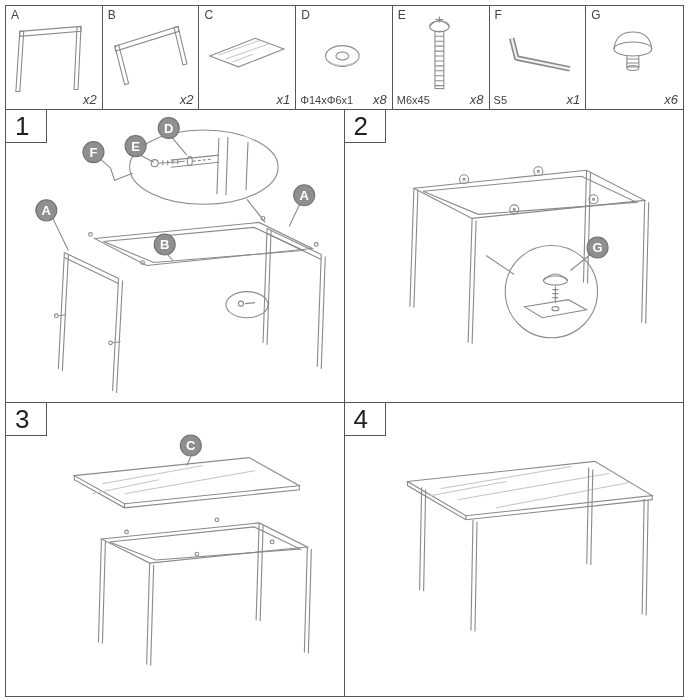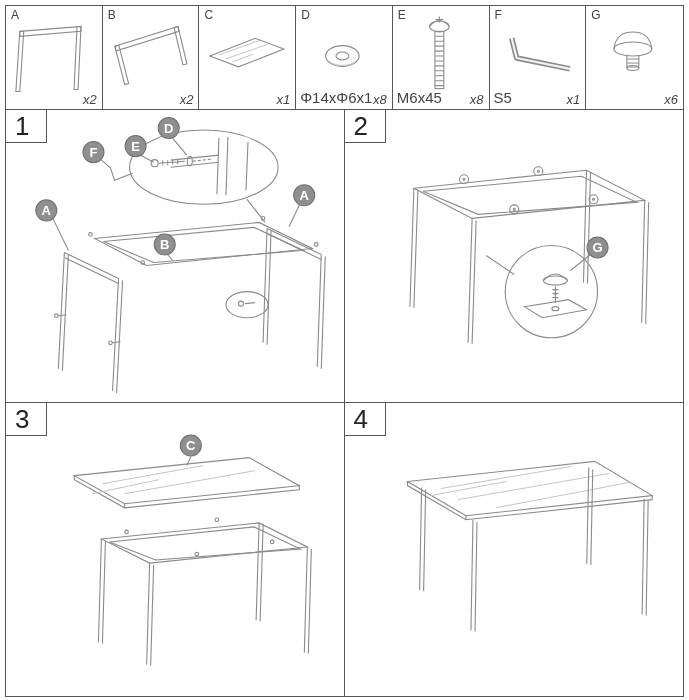--- a/index.html
+++ b/index.html
@@ -4,21 +4,21 @@
 <style>
   html,body{margin:0;padding:0;background:#ffffff;}
   body{width:689px;height:700px;font-family:"Liberation Sans",sans-serif;color:#333;}
   .sheet{position:relative;width:679px;height:690px;margin:5px;}
   
   .parts-row{display:grid;grid-template-columns:repeat(7,1fr);height:103px;border:1px solid #555;}
   .part-cell{position:relative;border-right:1px solid #555;background:#fff;}
   .part-cell:last-child{border-right:none;}
   .part-letter{position:absolute;top:2px;left:5px;font-size:12px;color:#444;}
   .part-qty{position:absolute;bottom:2px;right:5px;font-size:13px;color:#444;font-style:italic;}
-  .part-spec{position:absolute;bottom:3px;left:4px;font-size:15px;color:#444;white-space:nowrap;}
+  .part-spec{position:absolute;bottom:3px;left:4px;font-size:11px;color:#444;white-space:nowrap;}
   .part-icon{position:absolute;inset:0;width:100%;height:100%;}
   
   .steps-grid{display:grid;grid-template-columns:1fr 1fr;grid-template-rows:293px 293px;border:1px solid #555;border-top:none;}
   .step-cell{position:relative;border-right:1px solid #555;border-bottom:1px solid #555;background:#fff;overflow:hidden;}
   .step-cell:nth-child(2n){border-right:none;}
   .step-cell:nth-child(n+3){border-bottom:none;}
   .step-num{position:absolute;top:0;left:0;width:41px;height:33px;border-right:1px solid #555;border-bottom:1px solid #555;font-size:26px;color:#222;padding:1px 0 0 9px;box-sizing:border-box;background:#fff;z-index:2;}
   .step-art{position:absolute;inset:0;width:100%;height:100%;}
   
   .ln{fill:none;stroke:#8a8a8a;stroke-width:1.1;}

